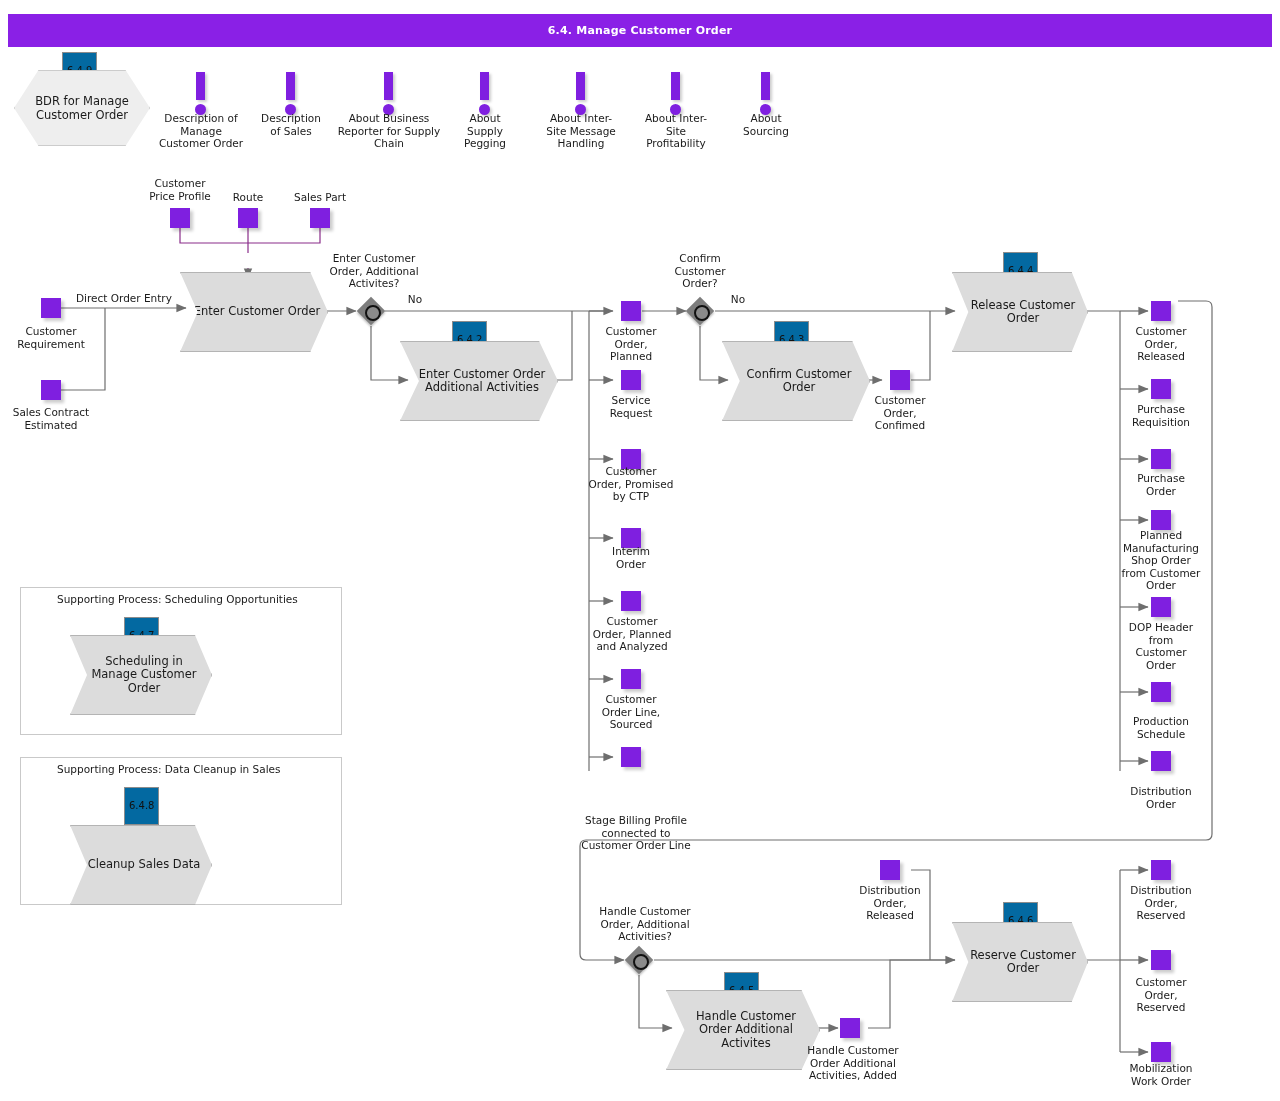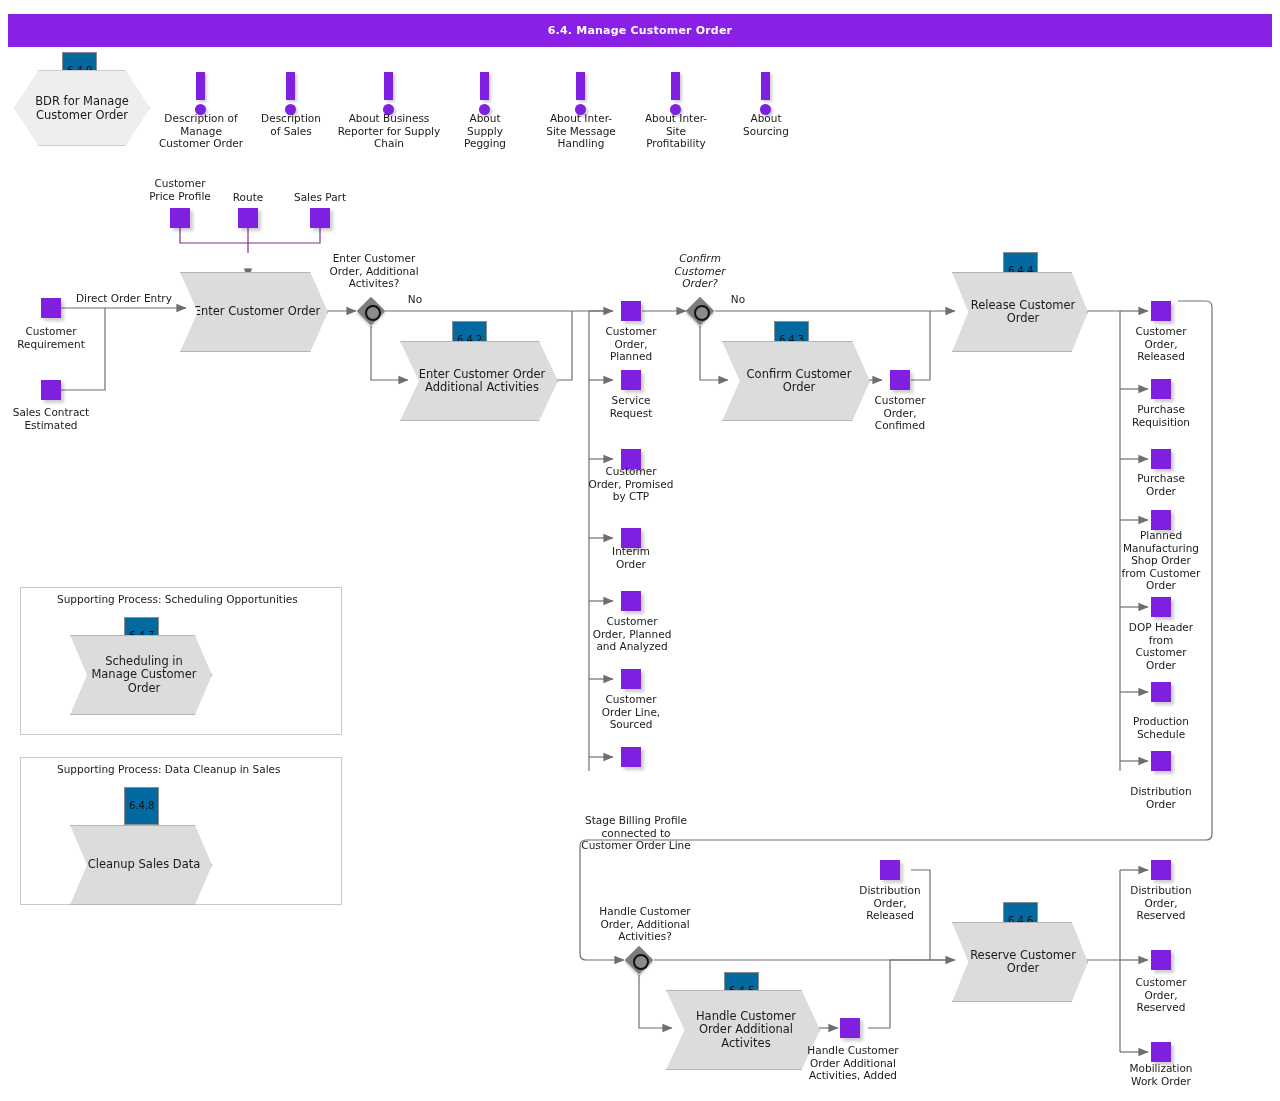--- a/index.html
+++ b/index.html
@@ -274,21 +274,21 @@
 <div class="obj" style="left:621px;top:669px;"></div>
 <div class="lbl" style="left:578px;top:693px;width:106px;">Customer
 Order Line,
 Sourced</div>
 
 <div class="obj" style="left:621px;top:747px;"></div>
 <div class="lbl" style="left:561px;top:766px;width:150px;margin-top:48px;">Stage Billing Profile
 connected to
 Customer Order Line</div>
 
-<div class="lbl" style="left:653px;top:252px;width:94px;font-style:italic;">Confirm
+<div class="lbl" style="left:653px;top:252px;width:94px;">Confirm
 Customer
 Order?</div>
 <div class="gate" style="left:686px;top:297px;">
   <div class="dia"></div>
   <div class="ring"></div>
 </div>
 <div class="lbl" style="left:716px;top:293px;width:44px;">No</div>
 
 <div class="tag" style="left:774px;top:321px;">6.4.3</div>
 <div class="proc" style="left:722px;top:341px;width:146px;height:78px;">

